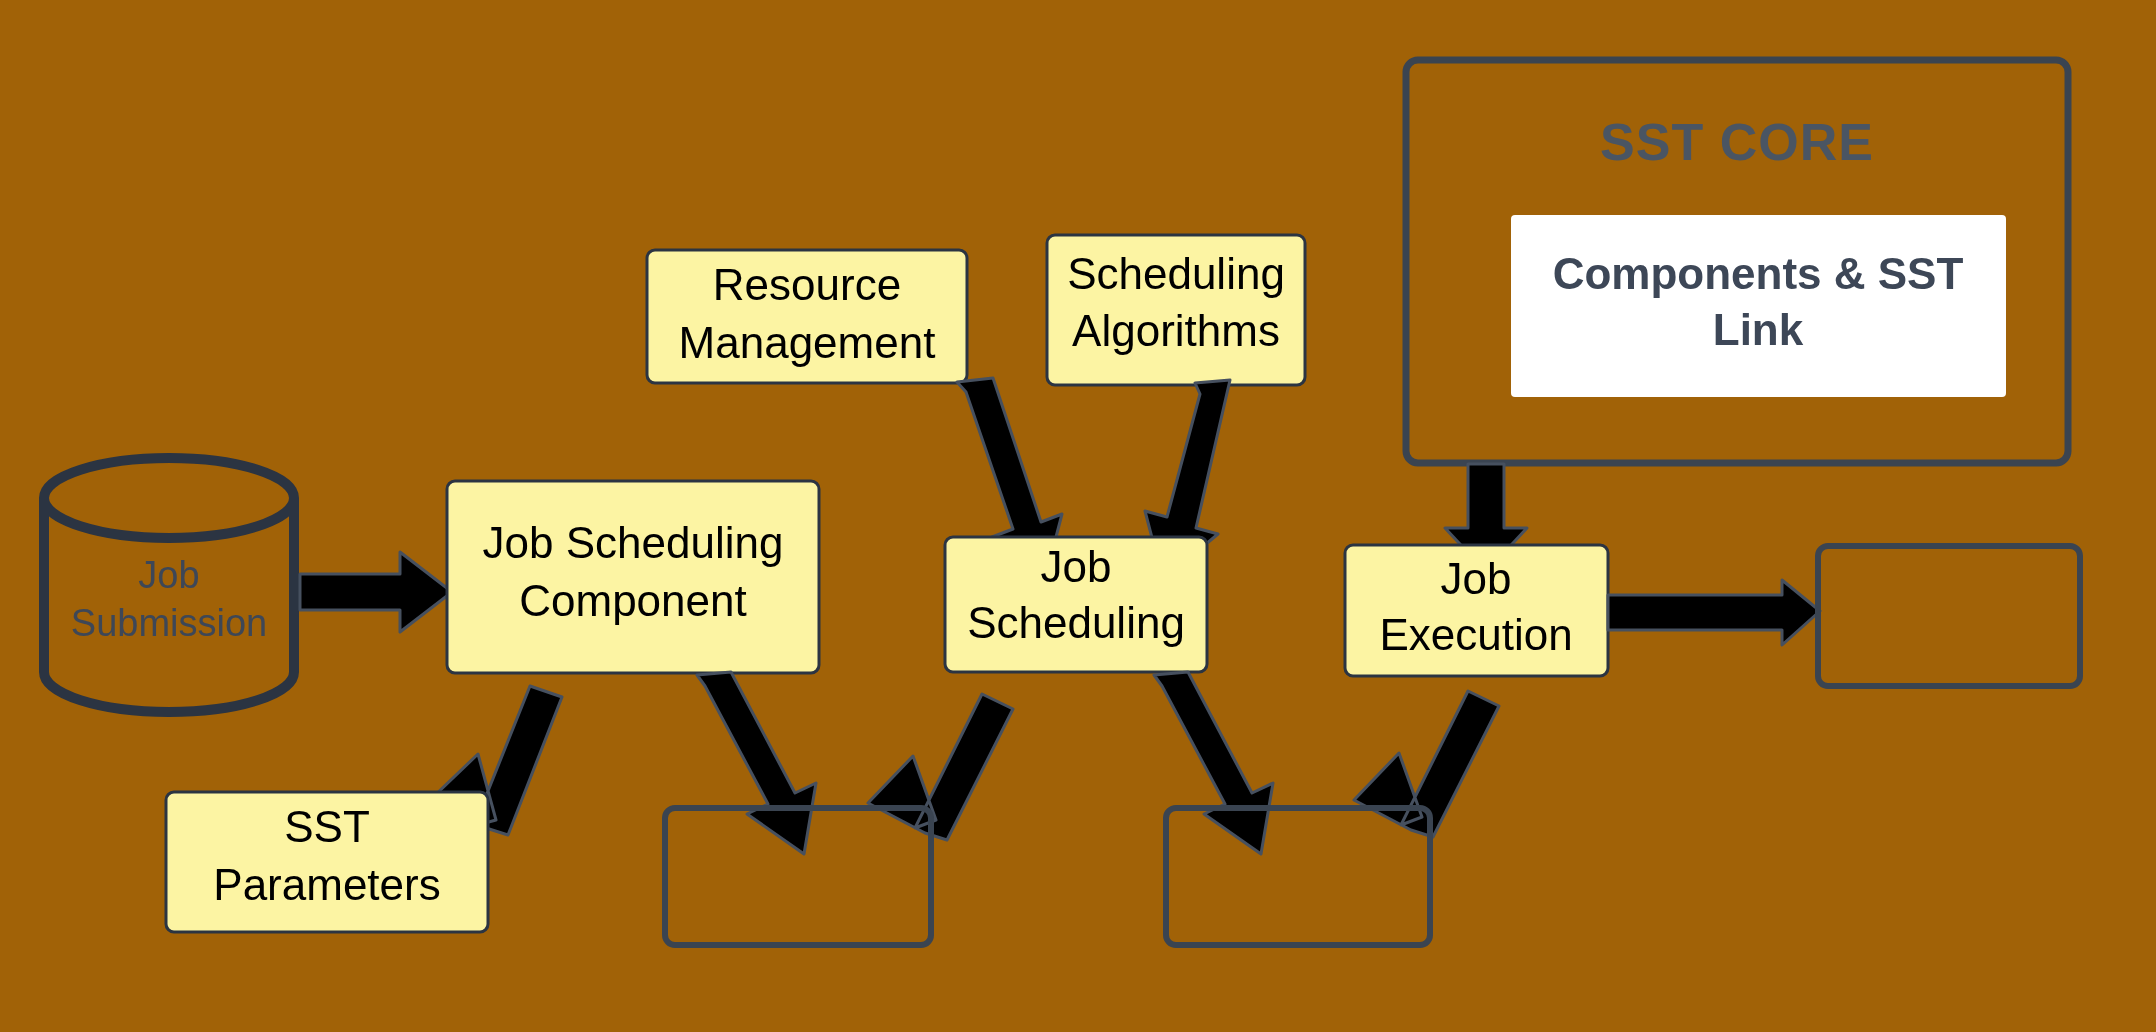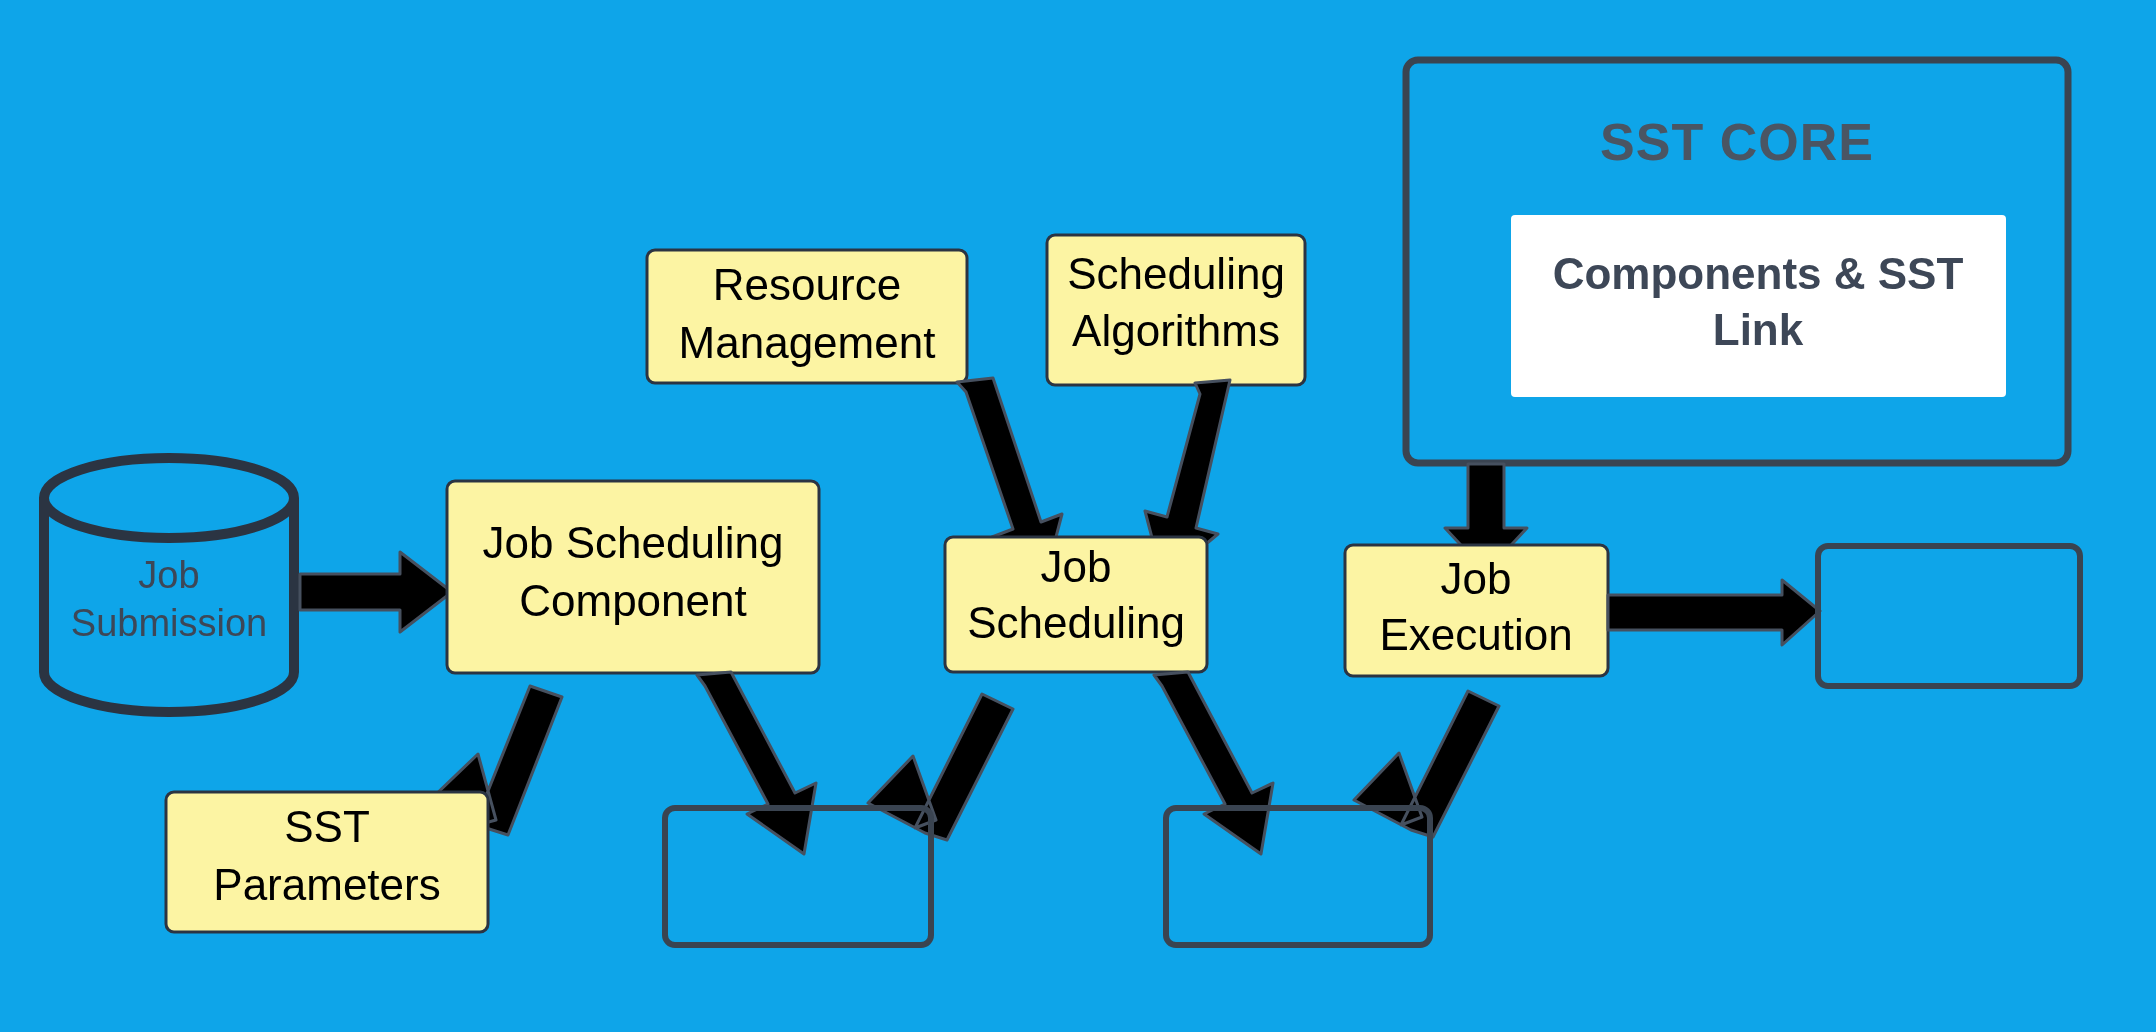--- a/index.html
+++ b/index.html
@@ -10,21 +10,21 @@
   body {
     width: 2156px;
     height: 1032px;
     overflow: hidden;
     font-family: "Liberation Sans", sans-serif;
   }
   #diagram-root {
     position: relative;
     width: 2156px;
     height: 1032px;
-    background: #0ea5e9;
+    background: #a16207;
   }
   svg#flow {
     position: absolute;
     inset: 0;
     width: 2156px;
     height: 1032px;
     display: block;
   }
   .node-text {
     font-family: "Liberation Sans", sans-serif;

